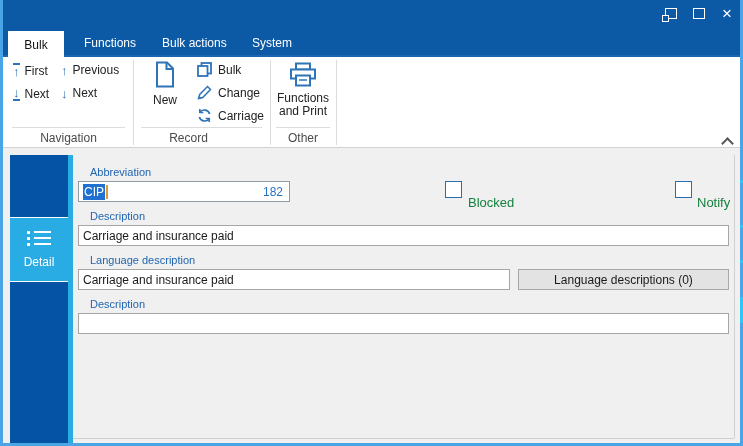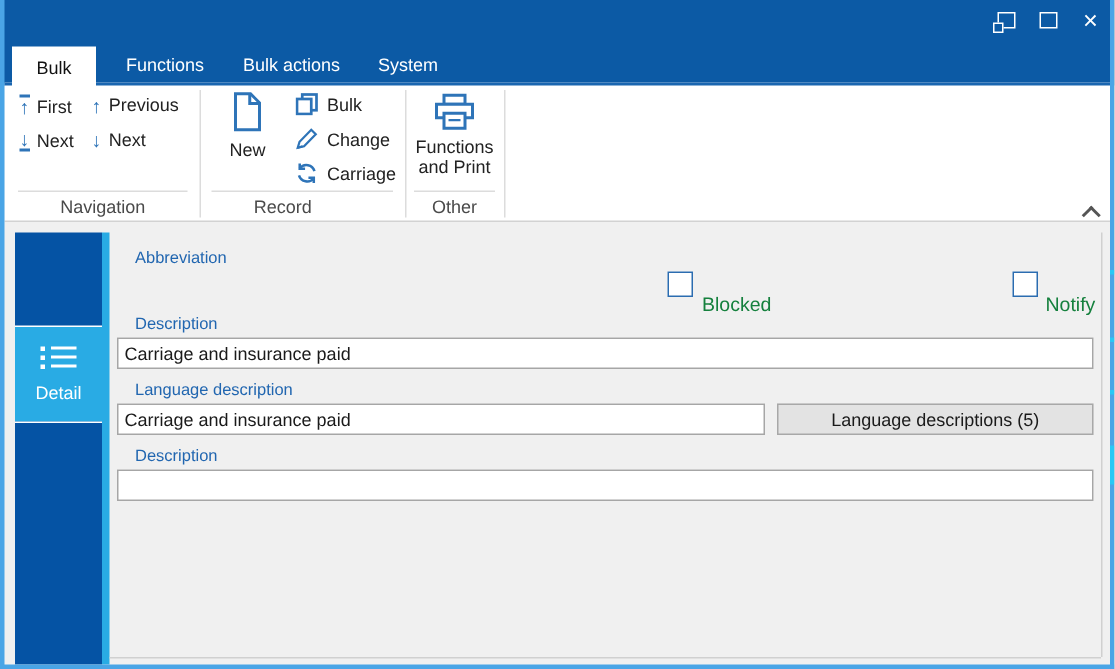--- a/index.html
+++ b/index.html
@@ -187,33 +187,38 @@
           <i></i>
           <i></i>
         </span>
       <span>Detail</span>
     </div>
     <div class="side-sep" style="top:126px;"></div>
   </div>
   <div class="abs cyan-strip"></div>
 
   <div class="fld-label" style="left:90px;top:166px;">Abbreviation</div>
+  <div class="abs abbrev tinput">
+    <span class="sel">CIP</span>
+    <span class="caret"></span>
+    <span class="num">182</span>
+  </div>
 
   <div class="checkbox" style="left:445px;top:181px;"></div>
   <div class="cb-label" style="left:468px;top:183px;">Blocked</div>
   <div class="checkbox" style="left:675px;top:181px;"></div>
   <div class="cb-label" style="left:697px;top:183px;">Notify</div>
 
   <div class="fld-label" style="left:90px;top:210px;">Description</div>
   <input class="tinput" style="left: 78px; top: 225px; width: 651px;" value="Carriage and insurance paid">
 
   <div class="fld-label" style="left:90px;top:254px;">Language description</div>
   <input class="tinput" style="left: 78px; top: 269px; width: 432px;" value="Carriage and insurance paid">
   <div class="gray-btn">
-    <span>Language descriptions (5)</span>
+    <span>Language descriptions (0)</span>
   </div>
 
   <div class="fld-label" style="left:90px;top:298px;">Description</div>
   <input class="tinput" style="left: 78px; top: 313px; width: 651px;" value="">
 
   <div class="abs inner-vline"></div>
   <div class="abs inner-hline"></div>
 
   <div class="abs b-left"></div>
   <div class="abs b-bottom"></div>

